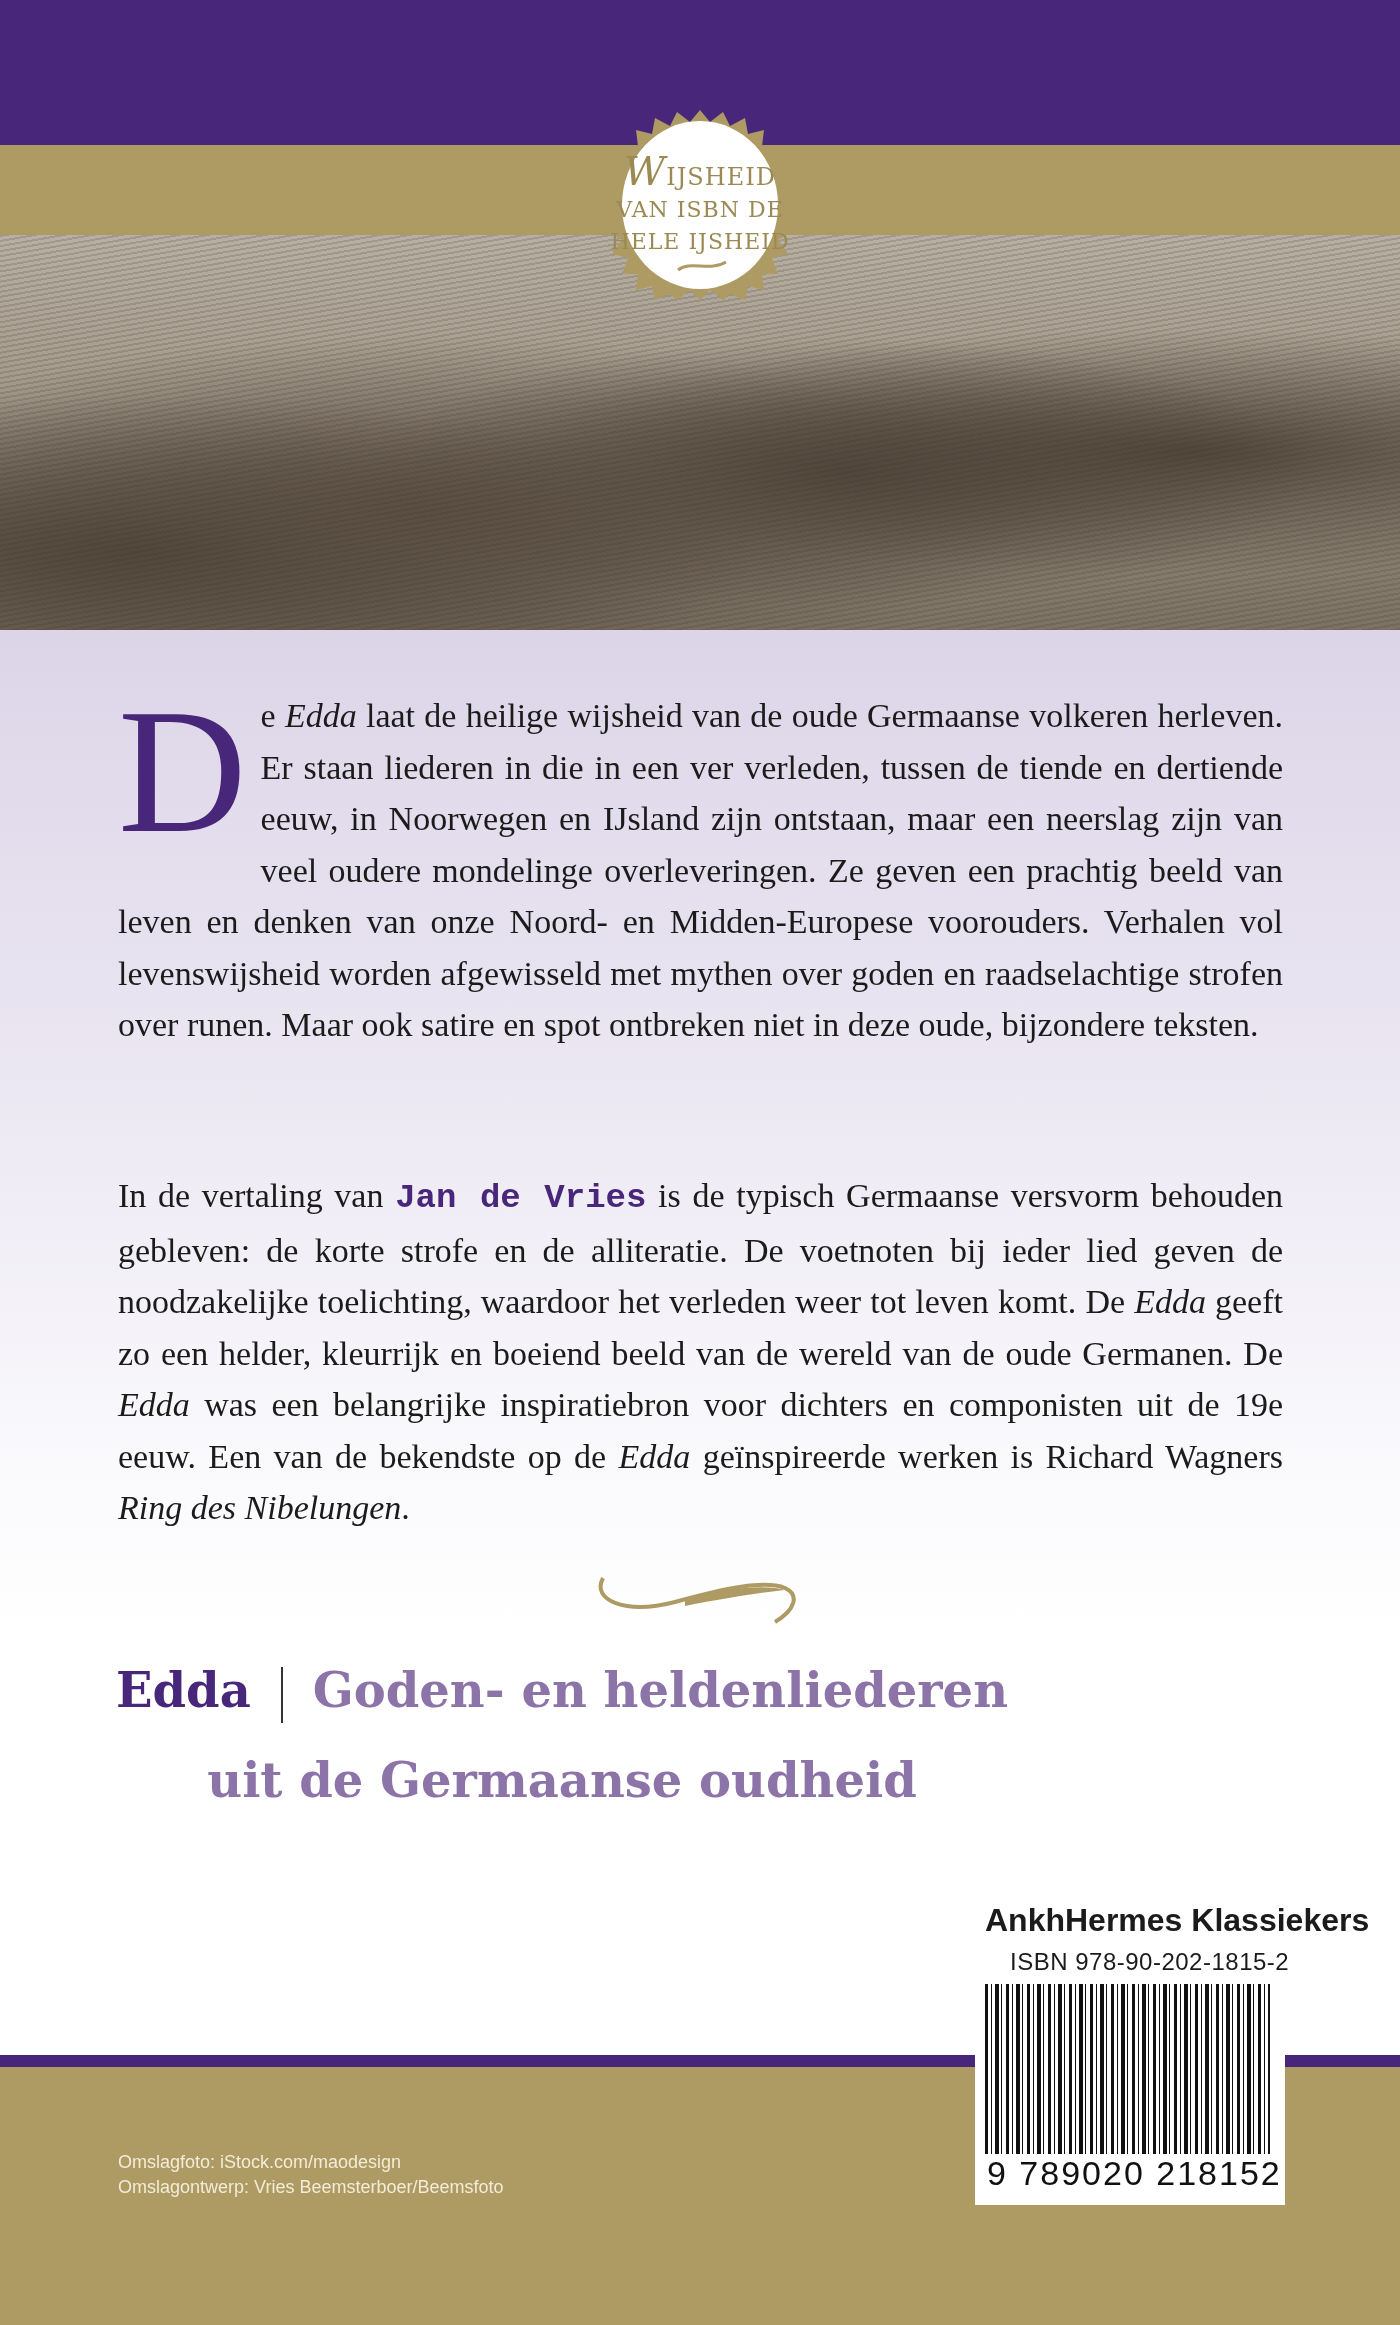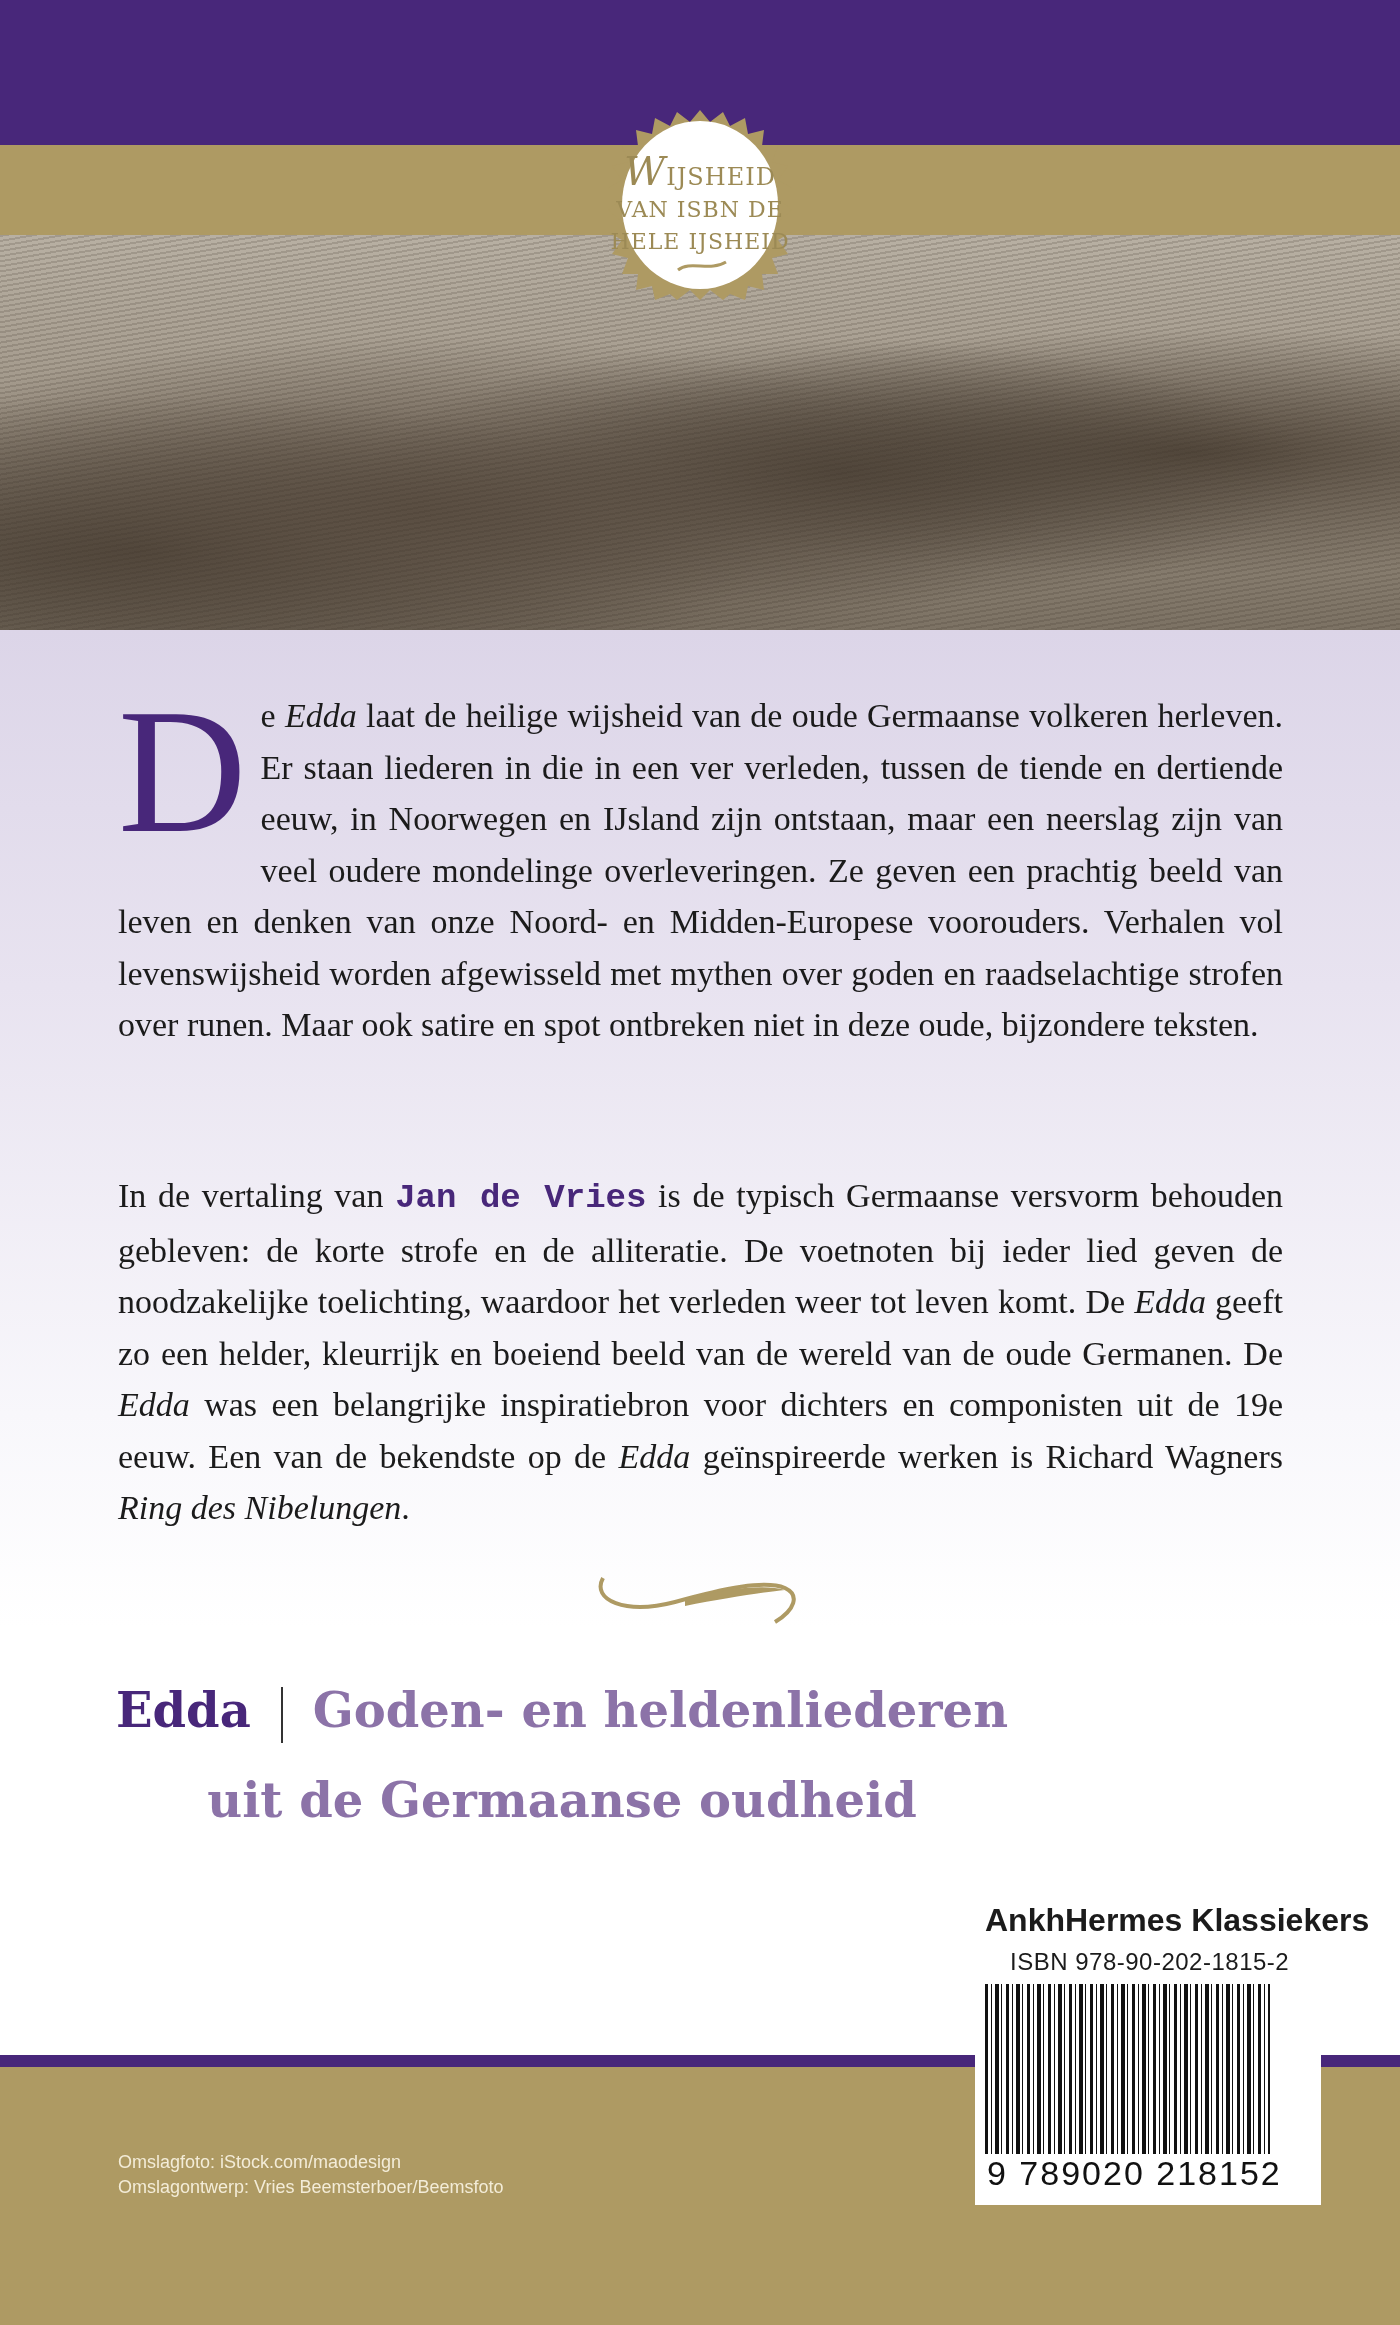--- a/index.html
+++ b/index.html
@@ -20,31 +20,31 @@
   .seal-line1 .big{font-style:italic;font-size:40px;}
   .seal-line{font-size:22px;letter-spacing:1px;line-height:32px;}
   .content{position:absolute;left:0;top:630px;width:1400px;height:1425px;
     background:linear-gradient(180deg,#dcd5e8 0%,#e8e3f0 25%,#f8f7fb 55%,#ffffff 70%,#ffffff 100%);}
   .para{position:absolute;left:118px;width:1165px;color:#1b1b1b;font-family:"Liberation Serif",serif;font-size:34px;line-height:51.5px;text-align:justify;}
   .p1{top:690px;}
   .p2{top:1170px;}
   .dropcap{float:left;font-size:178px;line-height:150px;color:#48277a;margin:6px 14px 0 0;font-family:"Liberation Serif",serif;}
   .author{color:#48277a;font-weight:bold;font-family:Liberation Mono, monospace;}
   .flourish{position:absolute;left:595px;top:1570px;width:210px;height:60px;}
-  .title-row{position:absolute;left:0;width:1124px;text-align:center;font-family:"DejaVu Serif",serif;font-weight:bold;font-size:48px;margin-top:20px;}
+  .title-row{position:absolute;left:0;width:1124px;text-align:center;font-family:"DejaVu Serif",serif;font-weight:bold;font-size:48px;}
   .t1{top:1662px;}
   .t2{top:1752px;}
   .edda-title{color:#48277a;}
   .sep{display:inline-block;width:2px;height:56px;background:#333;vertical-align:middle;margin:0 30px;}
   .subtitle{color:#8c73a8;}
   .publisher{position:absolute;left:985px;top:1902px;font-family:"Liberation Sans",sans-serif;font-weight:bold;font-size:32px;color:#1b1b1b;}
   .isbn{position:absolute;left:1010px;top:1948px;font-family:"Liberation Sans",sans-serif;font-size:24px;color:#1b1b1b;letter-spacing:.5px;}
   .stripe-purple{position:absolute;left:0;top:2055px;width:1400px;height:12px;background:#48277a;}
   .band-bottom{position:absolute;left:0;top:2067px;width:1400px;height:258px;background:#ae9a63;}
-  .barcode-box{position:absolute;left:975px;top:1980px;width:346px;height:225px;background:#fff;}
+  .barcode-box{position:absolute;left:975px;top:1980px;width:310px;height:225px;background:#fff;}
   .barcode{position:absolute;left:10px;top:4px;width:285px;height:170px;
     background:repeating-linear-gradient(90deg,#111 0 3px,#fff 3px 6px,#111 6px 7px,#fff 7px 10px,#111 10px 14px,#fff 14px 16px,#111 16px 17px,#fff 17px 21px);}
   .barcode-digits{position:absolute;left:12px;top:174px;font-family:"Liberation Sans",sans-serif;font-size:34px;color:#111;letter-spacing:2px;}
   .credits{position:absolute;left:118px;top:2150px;font-family:Liberation Sans, sans-serif;font-size:18px;line-height:25px;color:#f3ecd8;}
 </style>
 </head>
 <body>
 
 <div class="band-purple"></div>
 <div class="band-gold"></div>

